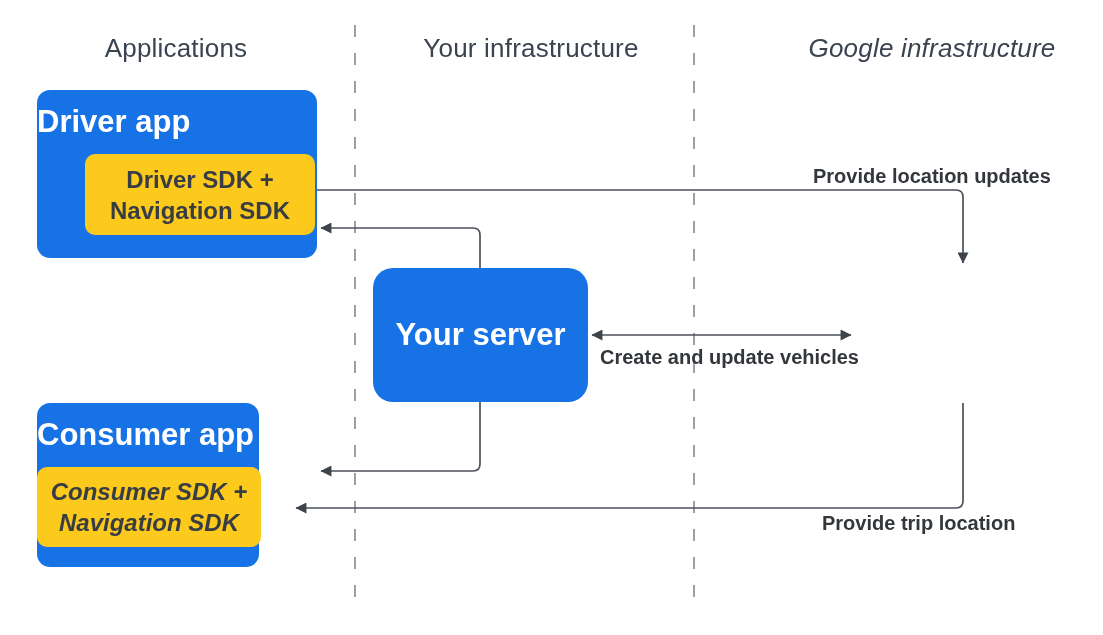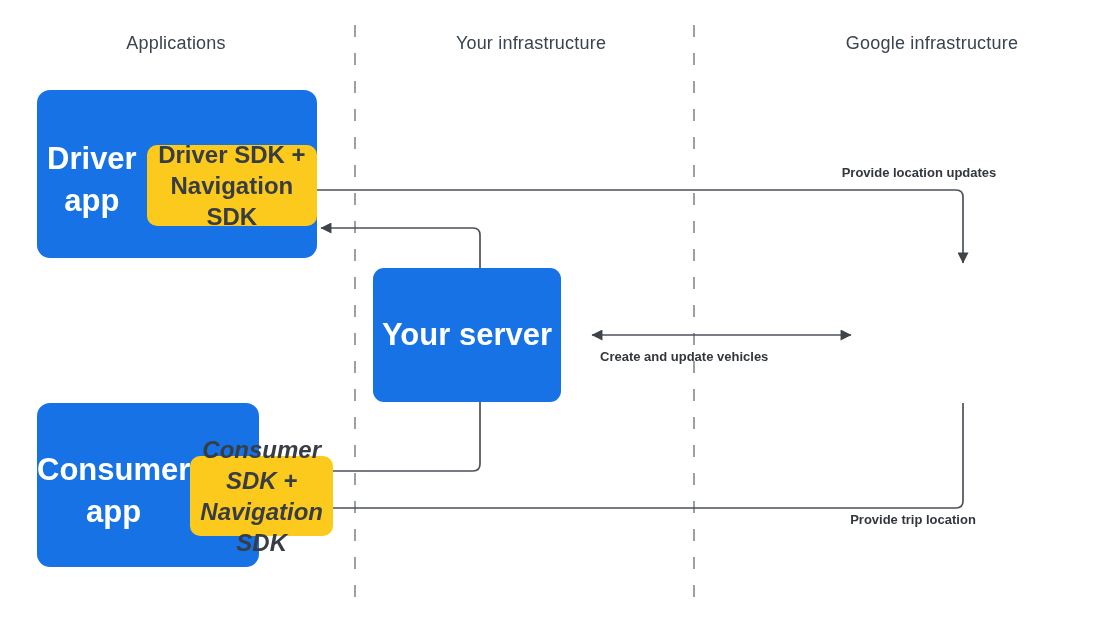--- a/index.html
+++ b/index.html
@@ -5,72 +5,72 @@
   html,body{margin:0;padding:0;background:#fff;}
   #canvas{
     position:relative;
     width:1103px;height:635px;
     background:var(--c-background,#fff);
     font-family:"Liberation Sans","DejaVu Sans",sans-serif;
     overflow:hidden;
   }
   .col-header{
     position:absolute;top:33px;
-    font-size:18px;font-weight:400;
+    font-size:26px;font-weight:400;
     color:var(--c-header-text,#3b4350);
     text-align:center;letter-spacing:.2px;
   }
   .col-header.apps{left:36px;width:280px;}
   .col-header.yours{left:381px;width:300px;}
-  .col-header.google{left:782px;width:300px;}
+  .col-header.google{left:782px;width:300px;font-style:italic;}
 
   .app-box{
     position:absolute;
     background:var(--c-box-blue,#1672e5);
     border-radius:13px;
-    display:flex;flex-direction:row;align-items:center;
+    display:flex;flex-direction:column;align-items:flex-start;
     padding-top:11px;box-sizing:border-box;
   }
   .app-box.driver{left:37px;top:90px;width:280px;height:168px;}
   .app-box.consumer{left:37px;top:403px;width:222px;height:164px;}
   .app-title{
     color:#ffffff;font-size:31px;font-weight:700;
     line-height:42px;text-align:center;
   }
   .sdk-box{
     background:var(--c-box-yellow,#fcc91d);
     border-radius:10px;
     margin-top:11px;
     display:flex;align-items:center;justify-content:center;
     text-align:center;
     font-size:24px;font-weight:700;line-height:31px;
     color:var(--c-sdk-text,#383d43);
     box-sizing:border-box;padding:8px 10px;
   }
-  .sdk-box.driver{width:230px;height:81px;}
+  .sdk-box.driver{width:230px;height:81px;margin-left:48px;}
   .sdk-box.consumer{width:224px;height:80px;font-style:italic;}
 
   .plain-box{
     position:absolute;border-radius:11px;
     display:flex;align-items:center;justify-content:center;
     font-size:31px;font-weight:700;text-align:center;
   }
   .plain-box.server{
-    left:373px;top:268px;width:188px;height:134px;
-    background:var(--c-box-blue,#1672e5);color:#ffffff;
+    left:373px;top:268px;width:215px;height:134px;
+    background:var(--c-box-blue,#1672e5);color:#ffffff;border-radius:20px;
   }
   .plain-box.fleet{
     left:853px;top:268px;width:220px;height:135px;
     background:var(--c-box-yellow,#fcc91d);
     color:var(--c-sdk-text,#383d43);border-radius:14px;
   }
 
   .edge-label{
     position:absolute;
-    font-size:13px;font-weight:700;
+    font-size:20px;font-weight:700;
     color:var(--c-label-text,#33373c);
     white-space:nowrap;
   }
   .edge-label.location{left:813px;top:165px;width:212px;text-align:center;}
   .edge-label.create{left:600px;top:344px;text-align:left;line-height:26px;}
   .edge-label.progress{left:822px;top:512px;width:182px;text-align:center;}
 
   svg.wires{position:absolute;left:0;top:0;pointer-events:none;}
   .wire{
     fill:none;

